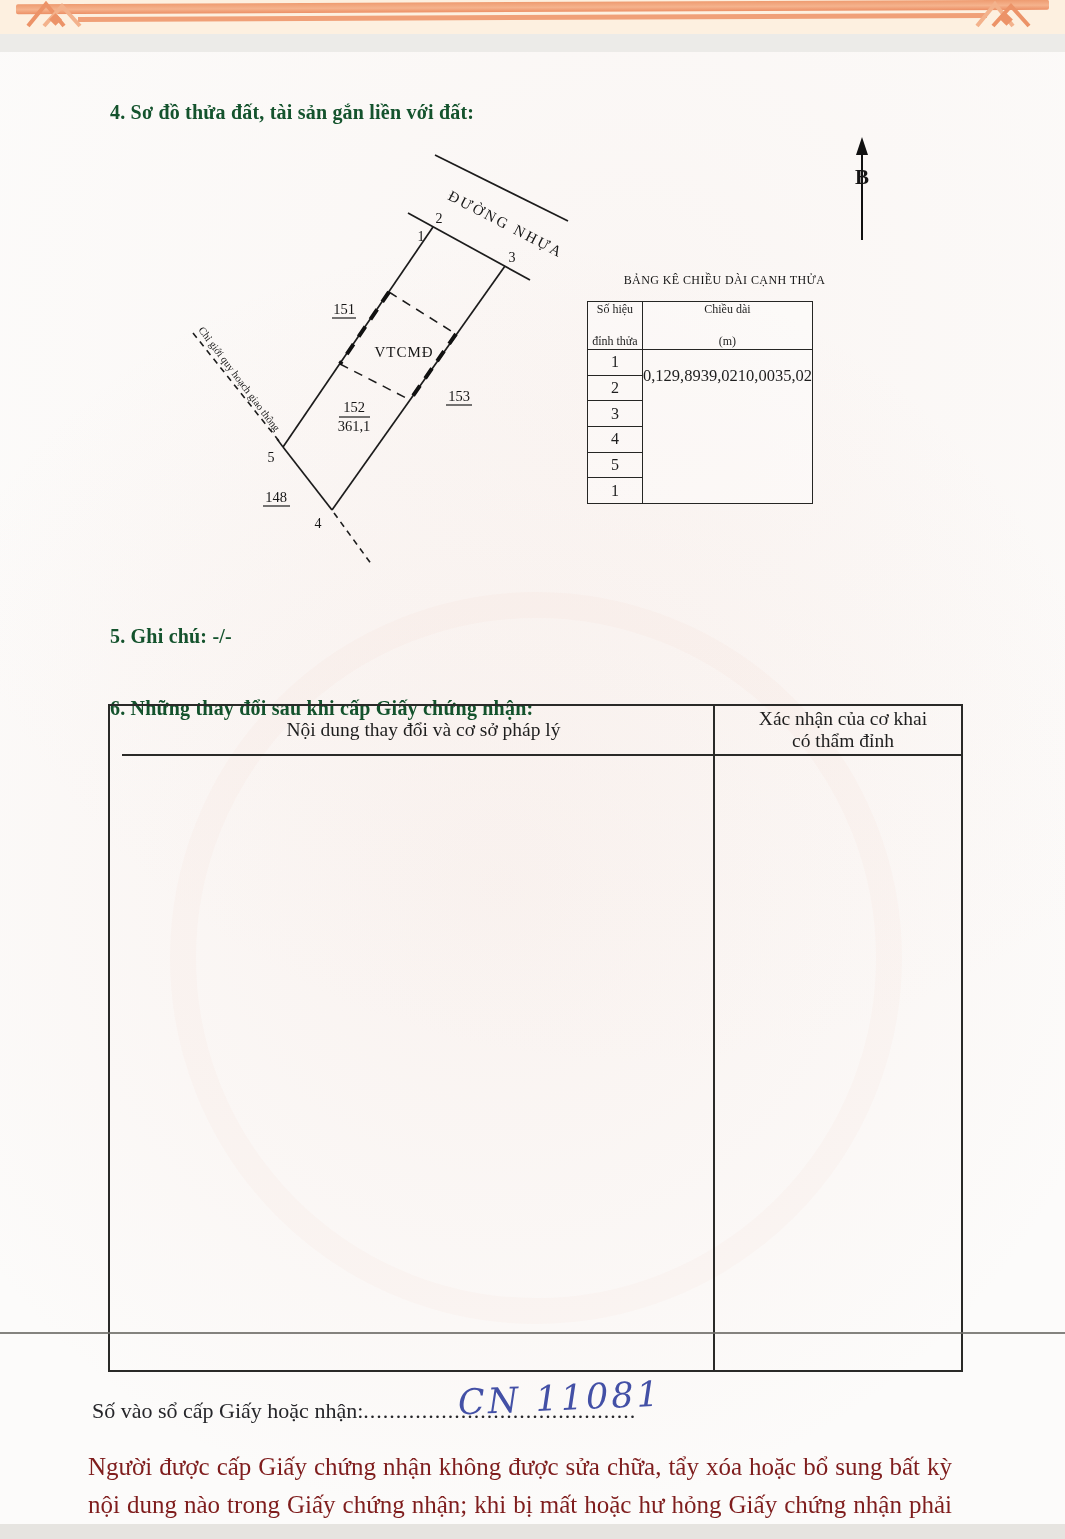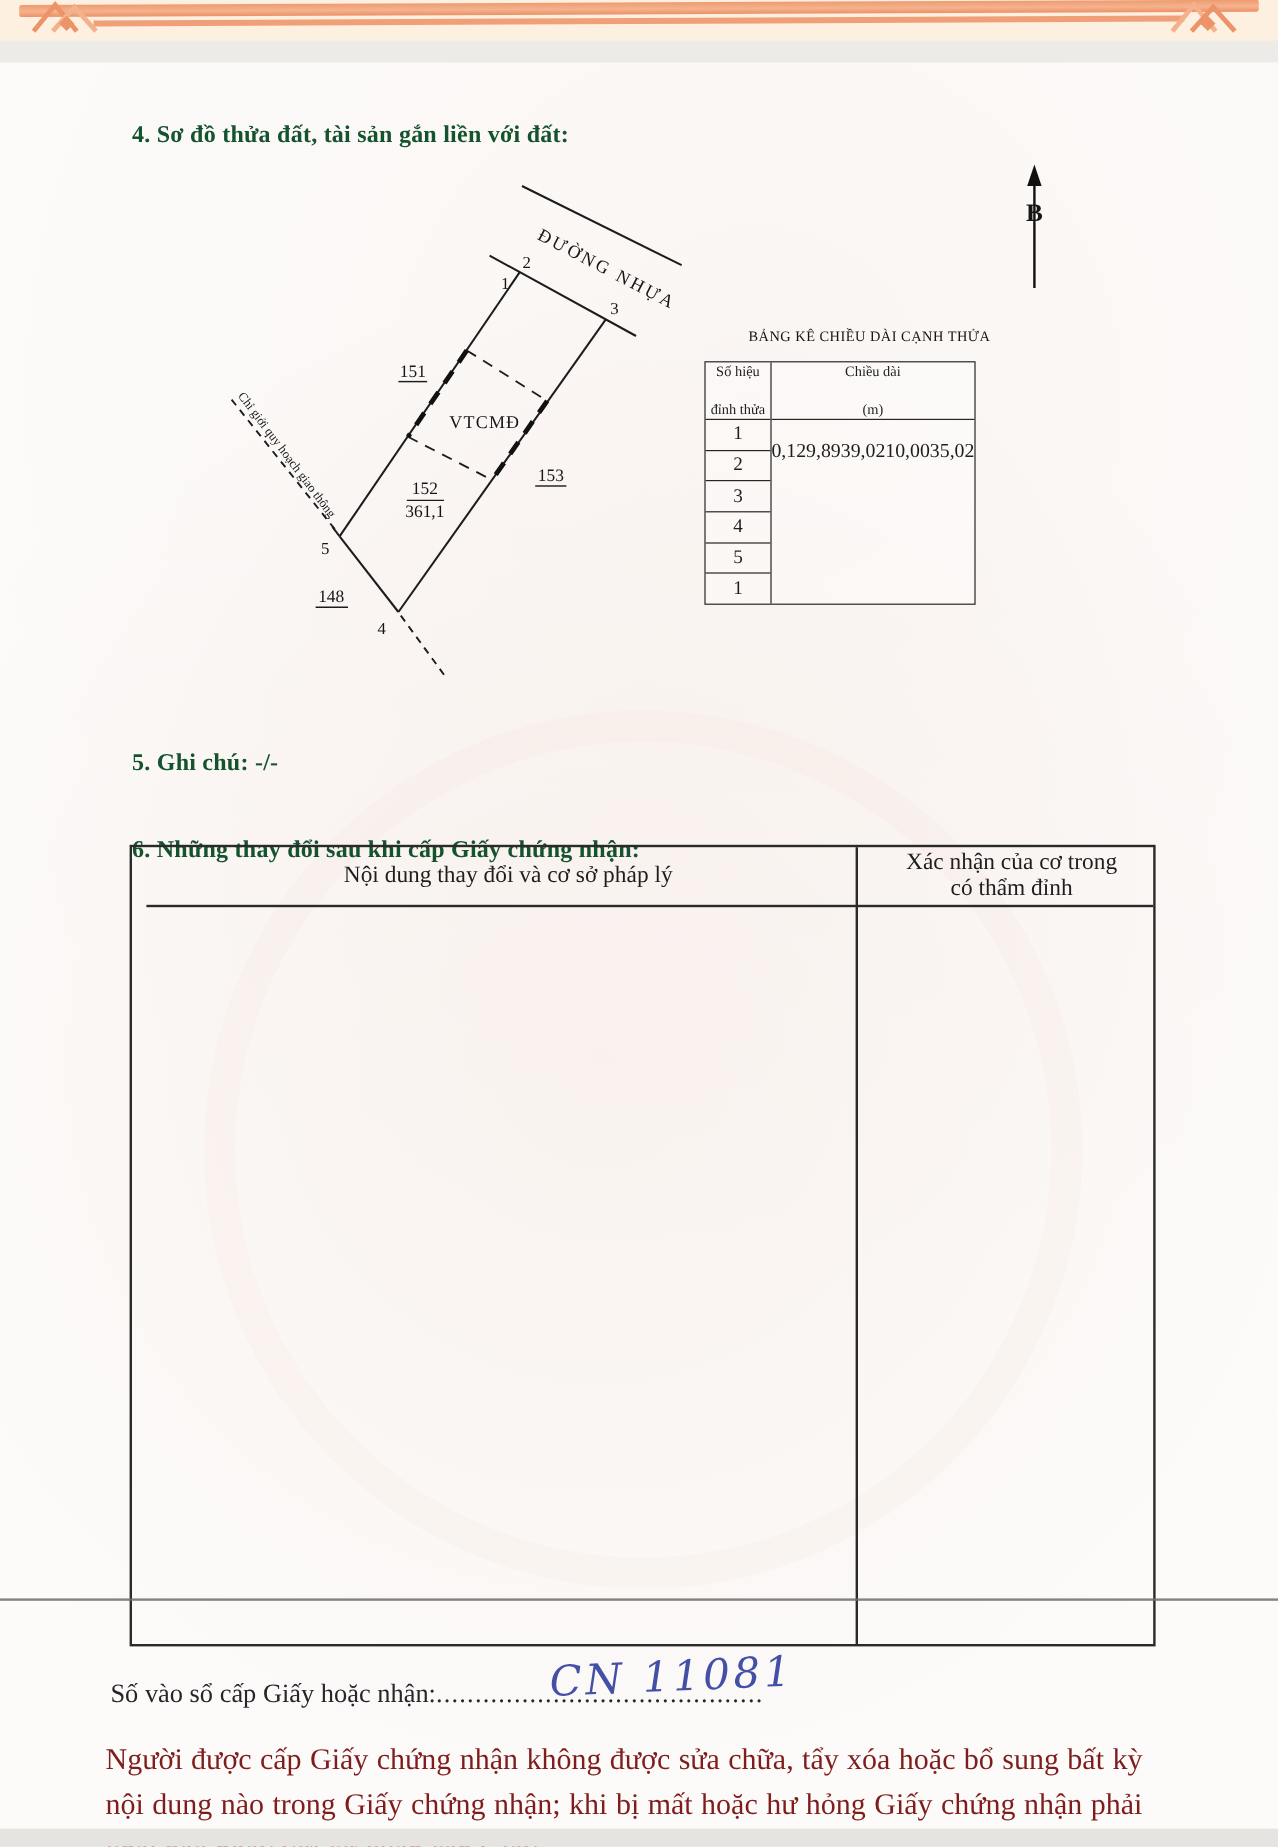--- a/index.html
+++ b/index.html
@@ -167,21 +167,21 @@
       <div class="bk-val">35,02</div>
     </div>
   </div>
 </div>
 
 <div class="ch-table">
   <div class="ch-divider"></div>
   <div class="ch-header">
     <div class="ch-h-left">Nội dung thay đổi và cơ sở pháp lý</div>
     <div class="ch-h-right">
-      <span>Xác nhận của cơ trong</span>
+      <span>Xác nhận của cơ khai</span>
       <span>có thẩm đỉnh</span>
     </div>
   </div>
 </div>
 
 <div class="scan-line"></div>
 
 <div class="registry-line"><span>Số vào sổ cấp Giấy hoặc nhận:</span><span class="registry-dots">..........................................</span></div>
 <div class="handwriting">CN 11081</div>
 

